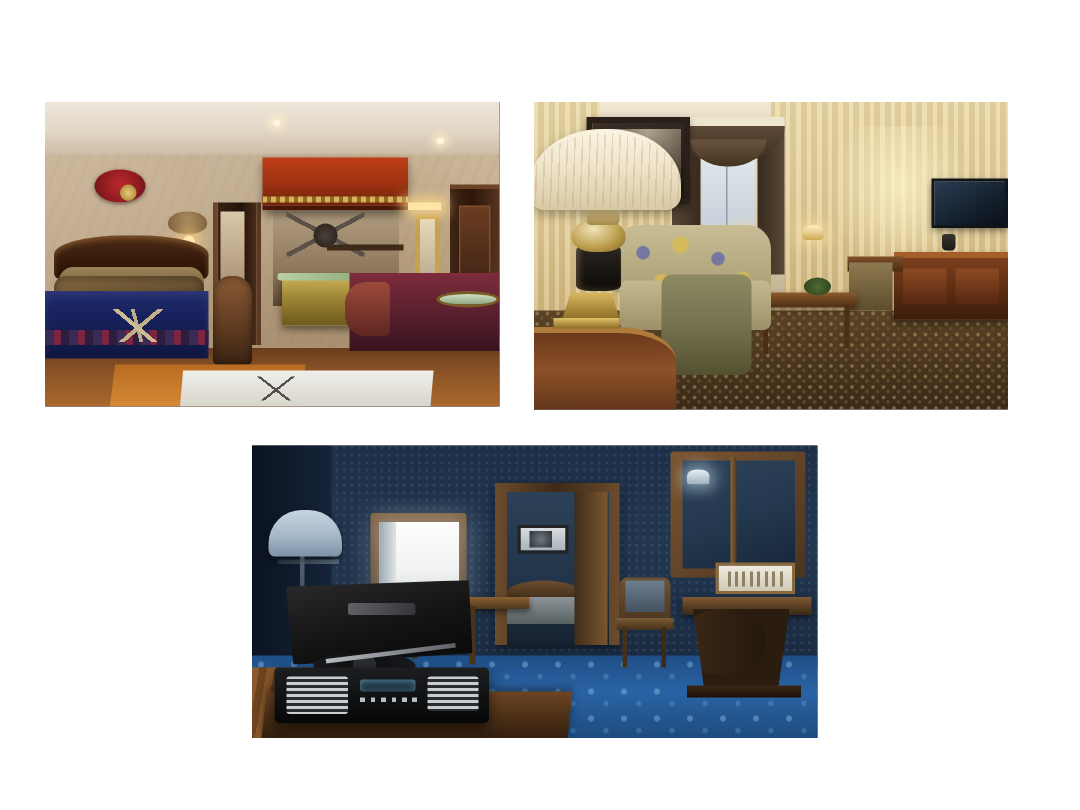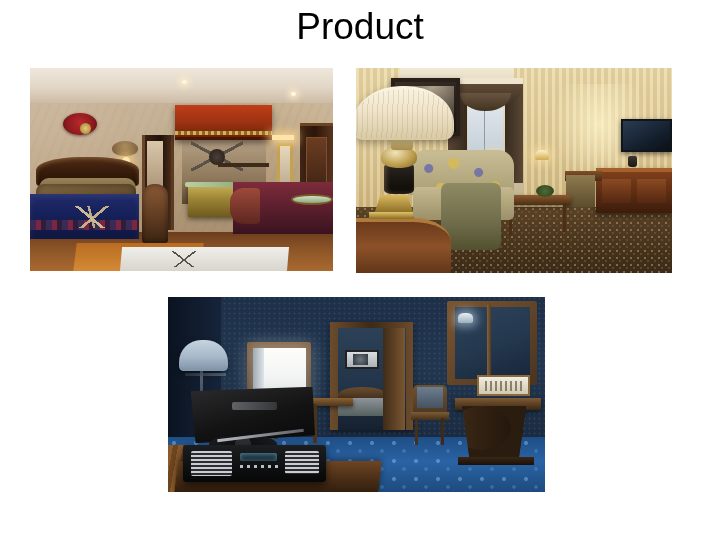--- a/index.html
+++ b/index.html
@@ -339,21 +339,20 @@
   .br-display{left:19%;top:80%;width:10%;height:4%;border-radius:2px;
     background:linear-gradient(180deg,#2f4c5e,#16242e);box-shadow:inset 0 0 4px rgba(120,200,230,.5);}
   .br-knobs{left:19%;top:86%;width:11%;height:3px;
     background:repeating-linear-gradient(90deg,#b9bcc0 0 3px,transparent 3px 7px);}
 </style>
 </head>
 <body style="background: rgb(255, 255, 255);">
 
 <div class="slide">
 
-  <div class="slide-title" style="color: rgb(0, 0, 0);">Product</div>
 
   <div class="photo" id="photo-bedroom" aria-label="Ornate hotel bedroom with dark blue velvet bed, red canopy valance, antler decor, gilded console table and marble table in foreground" style="left: 30px; top: 68px; width: 303px; height: 203px;">
     <div class="scene">
       <div class="lay bd-wall-l"></div>
       <div class="lay bd-wall-m"></div>
       <div class="lay bd-wall-r"></div>
       <div class="lay bd-wall-tex"></div>
       <div class="lay bd-ceiling"></div>
       <div class="lay bd-ceil-light" style="left:50%;top:6%;"></div>
       <div class="lay bd-ceil-light" style="left:86%;top:12%;"></div>

